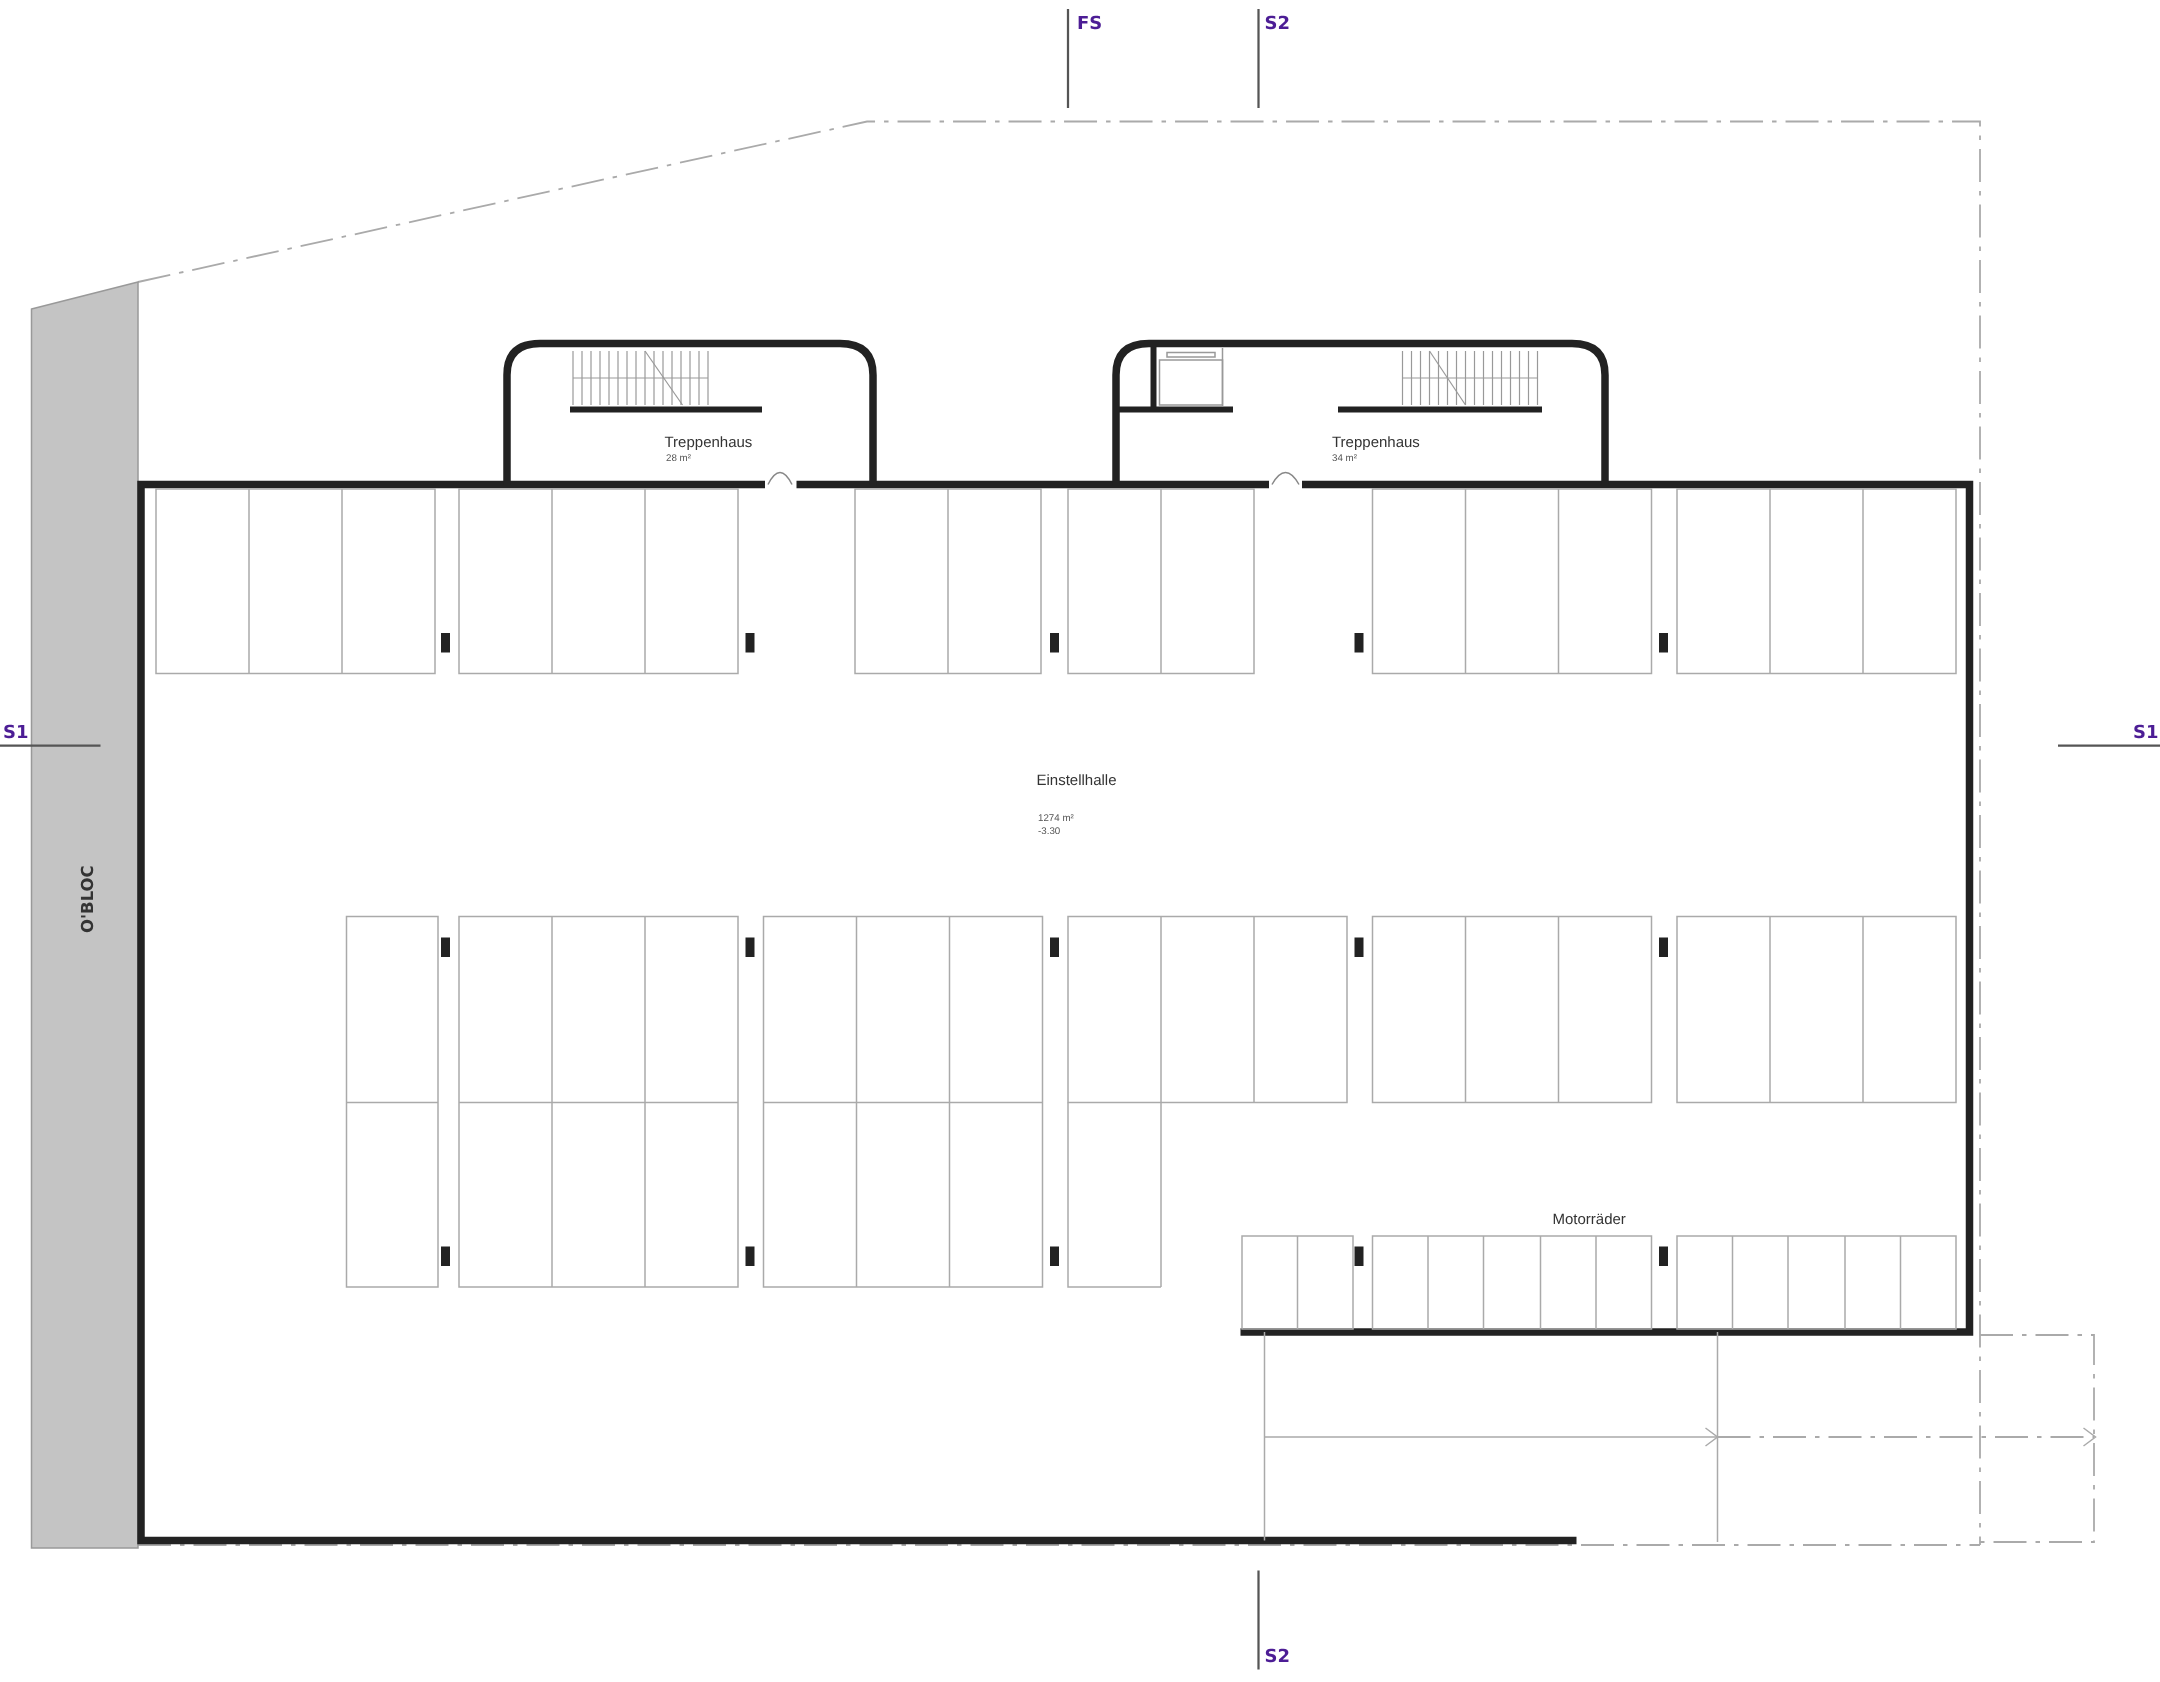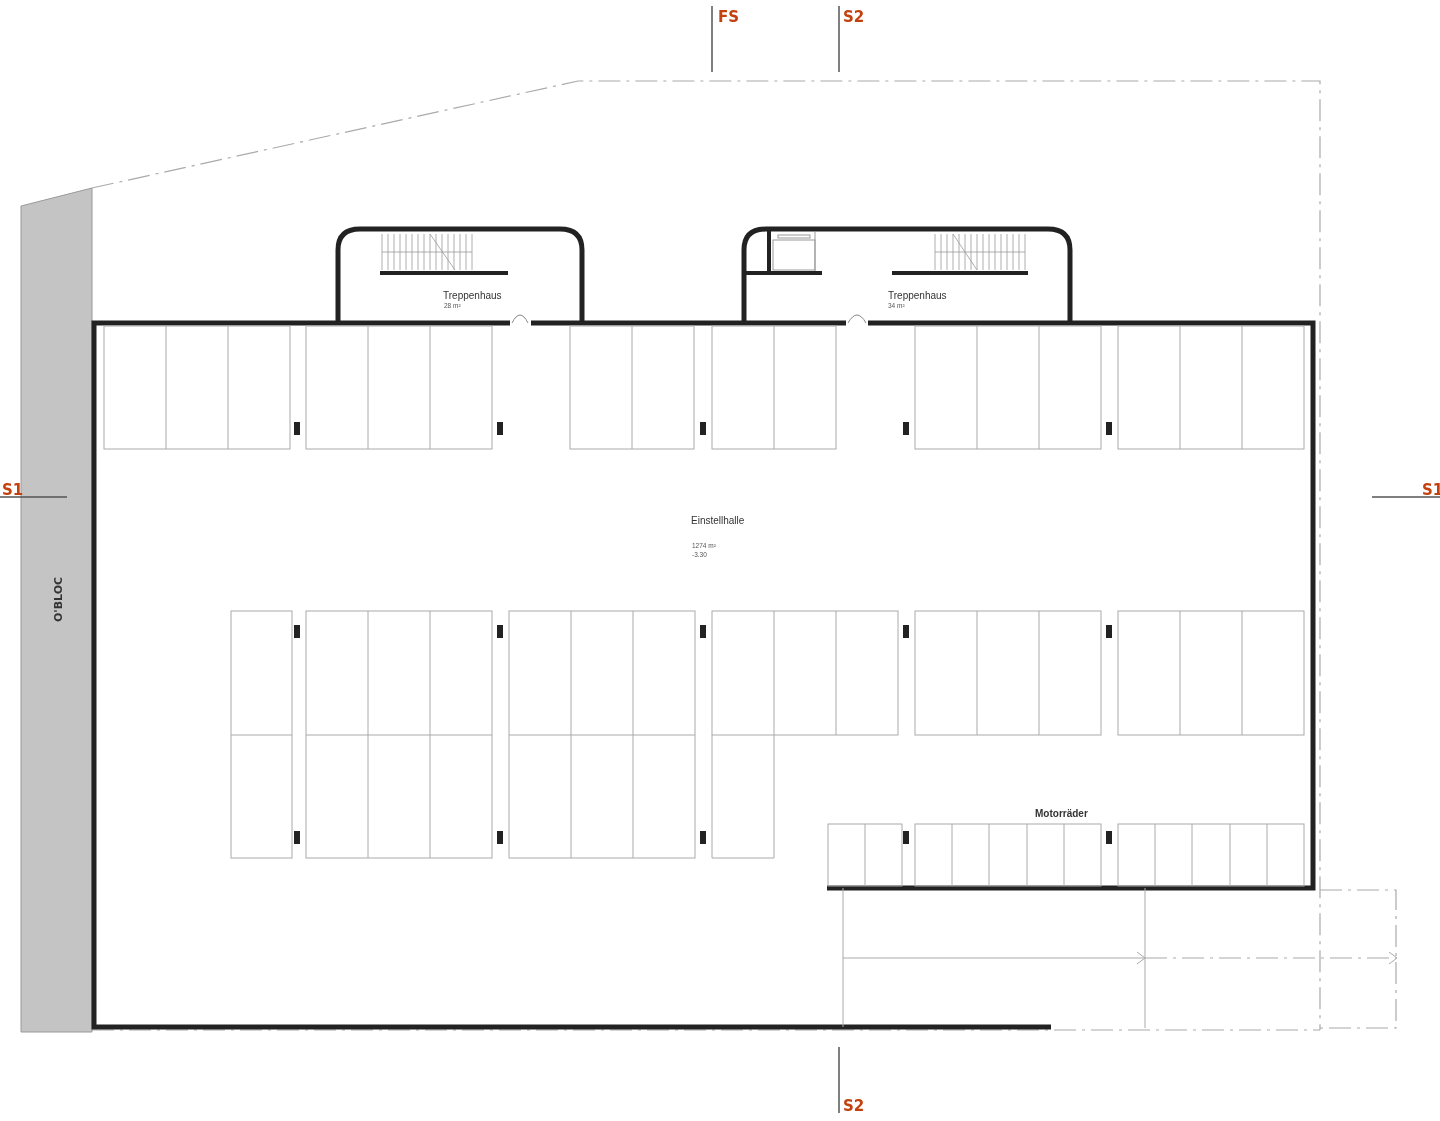--- a/index.html
+++ b/index.html
@@ -1,19 +1,19 @@
 <!DOCTYPE html>
 <html><head>
 <meta charset="utf-8">
 <style>
   html, body { margin:0; padding:0; background:#ffffff; }
   body { width:1440px; height:1121px; overflow:hidden; position:relative; font-family:"DejaVu Sans", sans-serif; }
   svg { position:absolute; left:0; top:0; }
   .lbl { position:absolute; color:#333; white-space:nowrap; }
-  .sec { font-family:"DejaVu Sans", sans-serif; font-weight:bold; font-size:15px; color:#c2410c; }
+  .sec { font-family:"DejaVu Sans", sans-serif; font-weight:bold; font-size:12px; color:#4c1d95; }
   .room { font-family:"Liberation Sans", sans-serif; font-size:10px; color:#333; }
   .area { font-family:"Liberation Sans", sans-serif; font-size:6.5px; color:#555; }
   .vert { transform:rotate(-90deg); transform-origin:left top; font-weight:bold; font-size:11px; color:#333; font-family:"DejaVu Sans", sans-serif; }
 </style>
 </head>
 <body>
 
 <svg width="1440" height="1121" viewBox="0 0 1440 1121">
 
   <g fill="none" stroke="#aaa" stroke-width="1.2" stroke-dasharray="22 6 3 6">
@@ -193,13 +193,13 @@
 <div class="lbl room" style="left:443px;top:290px;">Treppenhaus</div>
 <div class="lbl area" style="left:444px;top:302px;">28 m²</div>
 
 <div class="lbl room" style="left:888px;top:290px;">Treppenhaus</div>
 <div class="lbl area" style="left:888px;top:302px;">34 m²</div>
 
 <div class="lbl room" style="left:691px;top:515px;">Einstellhalle</div>
 <div class="lbl area" style="left:692px;top:542px;">1274 m²</div>
 <div class="lbl area" style="left:692px;top:551px;">-3.30</div>
 
-<div class="lbl room" style="left:1035px;top:808px;font-weight:bold;">Motorräder</div>
+<div class="lbl room" style="left:1035px;top:808px;">Motorräder</div>
 
 </body></html>

